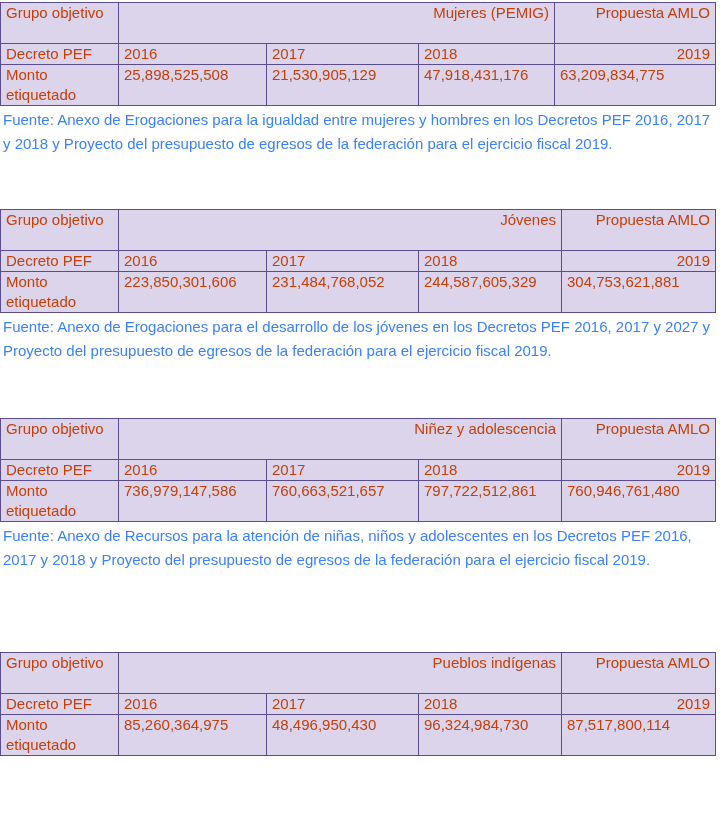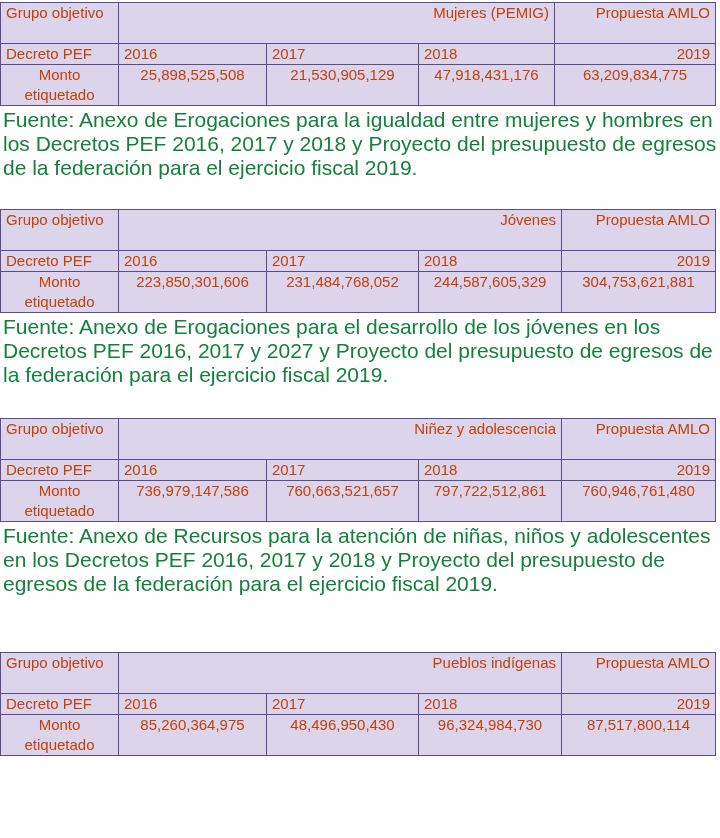--- a/index.html
+++ b/index.html
@@ -32,24 +32,24 @@
       border: 1px solid #5b4c8c;
       padding: 0 5px;
       vertical-align: top;
       overflow: hidden;
       white-space: nowrap;
     }
     table.budget td.wrap { white-space: normal; }
     table.budget td.center { text-align: right; }
     table.budget tr.r1 td { height: 40px; }
     table.budget tr.r2 td { height: 20px; }
-    table.budget tr.r3 td { height: 40px; text-align: center; }
+    table.budget tr.r3 td { height: 40px; }
     .source {
-      color: #15803d;
-      font-size: 21px;
+      color: #3b82f6;
+      font-size: 15px;
       line-height: 24px;
       padding: 0 0 0 3px;
       margin-top: 2px;
       width: 716px;
     }
   </style>
 </head>
 <body>
 
 <div class="block" style="top:2px;">

